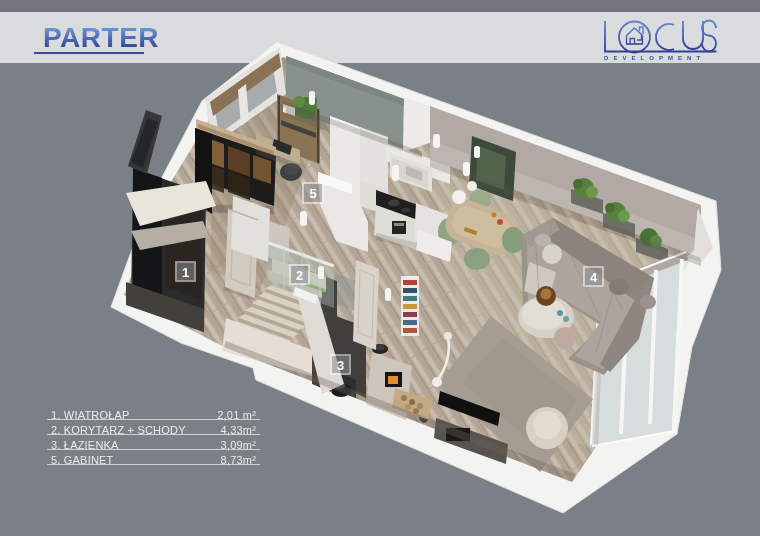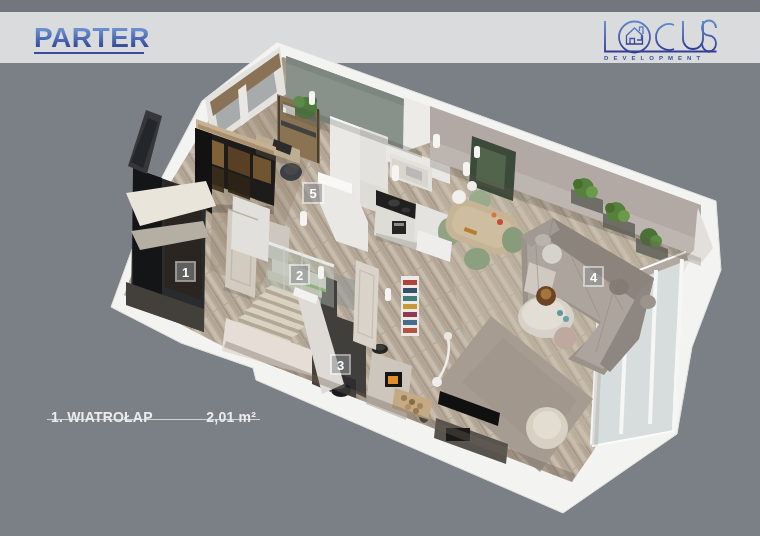--- a/index.html
+++ b/index.html
@@ -1,21 +1,21 @@
 <!DOCTYPE html>
 <html><head>
 <meta charset="utf-8">
 <style>
 html,body{margin:0;padding:0;}
 body{width:760px;height:536px;overflow:hidden;background:#7b8086;font-family:"Liberation Sans",sans-serif;position:relative;}
 #band{position:absolute;left:0;top:12px;width:760px;height:51px;background:#d9dbdd;}
-#parter{position:absolute;left:34px;top:22px;font-size:28px;font-weight:bold;letter-spacing:0.5px;
+#parter{position:absolute;left:43px;top:22px;font-size:28px;font-weight:bold;letter-spacing:0.5px;
  background:linear-gradient(#7aa6dc 5%,#4a66b2 55%,#283584 95%);-webkit-background-clip:text;background-clip:text;color:transparent;}
 #parterline{position:absolute;left:34px;top:52px;width:110px;height:2px;background:#3a4aa0;}
-#legend{position:absolute;left:47px;top:405px;width:213px;font-size:14px;font-weight:bold;color:#eaebec;letter-spacing:0.2px;}
+#legend{position:absolute;left:47px;top:405px;width:213px;font-size:11px;font-weight:normal;color:#eaebec;letter-spacing:0.2px;}
 #legend .row{position:relative;height:14.1px;border-bottom:1px solid #cfd1d3;}
 #legend .row span.v{position:absolute;right:4px;top:3.5px;}
 #legend .row span.n{position:absolute;left:4px;top:3.5px;}
 #legend .row.last span.n{left:21px;}
 svg{position:absolute;left:0;top:0;}
 </style>
 </head>
 <body>
 <div style="position:absolute;left:0;top:0;width:760px;height:12px;background:#73777d;"></div>
 <div id="band"></div>
@@ -310,13 +310,25 @@
 <rect x="303" y="183" width="20" height="20" fill="#8b8f93" opacity="0.55" stroke="#ffffff" stroke-width="1.8"></rect>
 <text x="313" y="198">5</text>
 </g>
 </svg>
 
 <div id="legend">
  <div class="row">
       <span class="n">1. WIATROŁAP</span>
       <span class="v">2,01 m²</span>
     </div>
+ <div class="row">
+      <span class="n">2. KORYTARZ + SCHODY</span>
+      <span class="v">4,33m²</span>
+    </div>
+ <div class="row">
+      <span class="n">3. ŁAZIENKA</span>
+      <span class="v">3,09m²</span>
+    </div>
+ <div class="row">
+      <span class="n">5. GABINET</span>
+      <span class="v">8,73m²</span>
+    </div>
 </div>
 
 </body></html>

